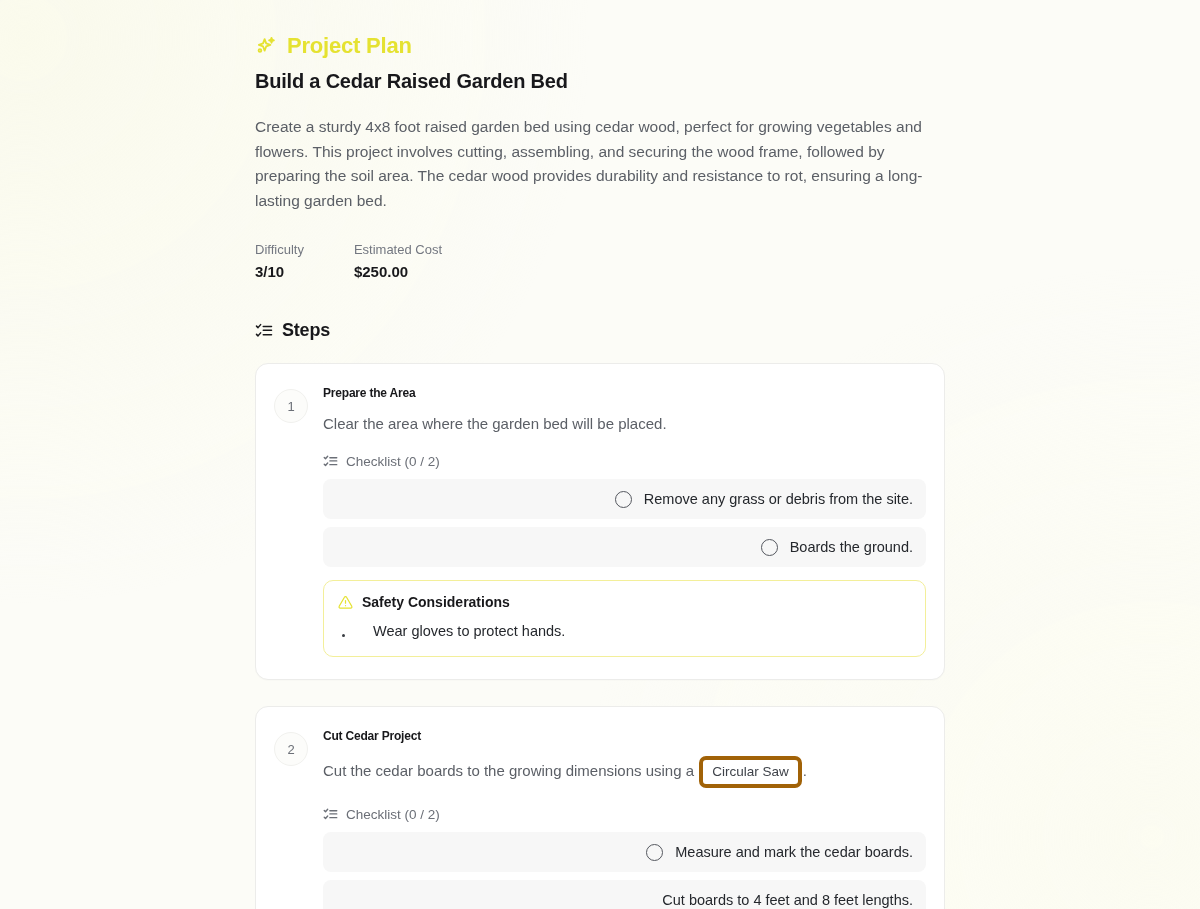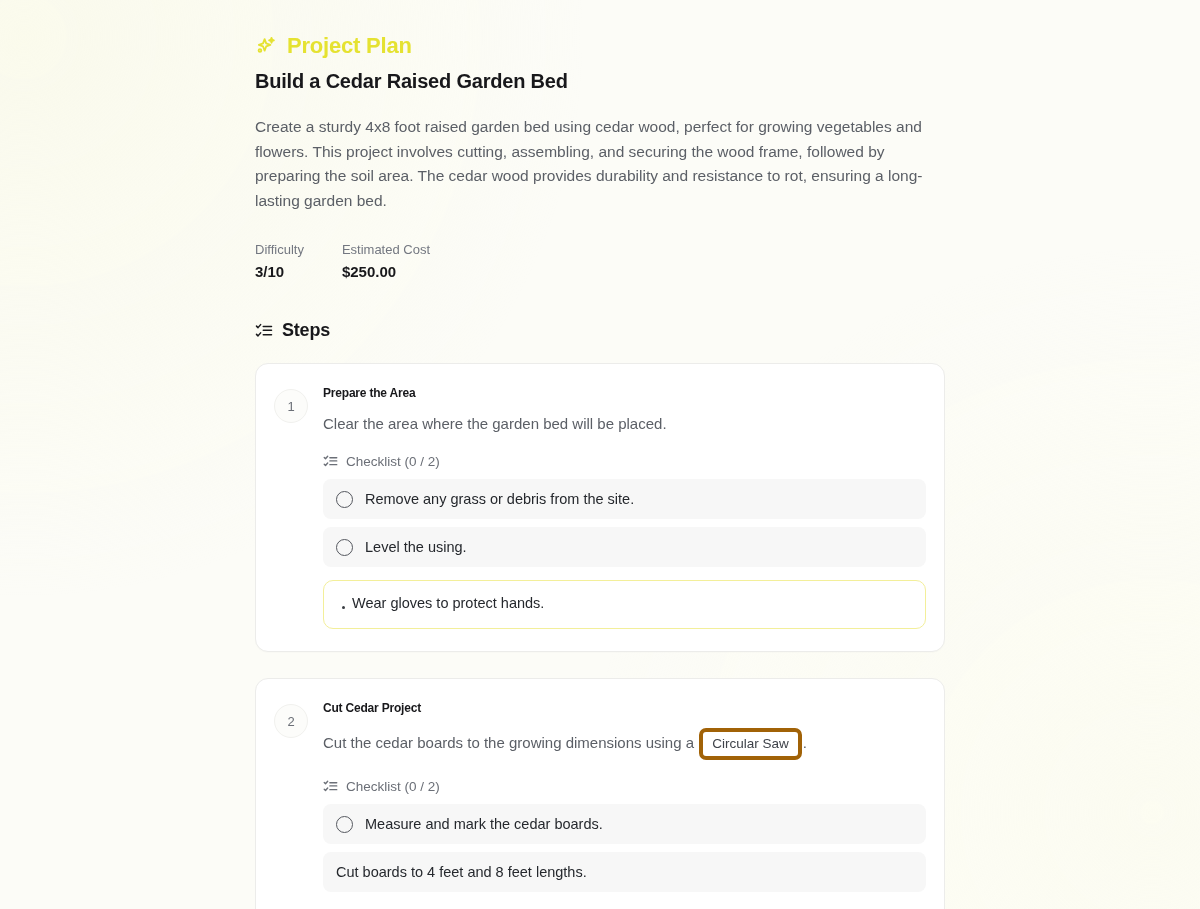--- a/index.html
+++ b/index.html
@@ -64,21 +64,21 @@
     font-size: 15.5px;
     line-height: 24.5px;
     color: #5b5f66;
     margin: 0 0 27px 0;
     max-width: 672px;
   }
 
   
   .meta-row {
     display: flex;
-    gap: 4px;
+    gap: 16px;
     margin-bottom: 38px;
   }
   .meta-block { margin-right: 34px; }
   .meta-label {
     font-size: 13px;
     color: #737780;
     line-height: 19px;
     margin-bottom: 2px;
   }
   .meta-value {
@@ -166,20 +166,21 @@
   }
   .checklist-label .hicon { width: 15px; height: 15px; display: block; flex: 0 0 auto; }
   .check-item {
     display: flex;
     align-items: center;
     gap: 12px;
     background: #f7f7f7;
     border-radius: 8px;
     padding: 10px 13px;
     margin-bottom: 8px;
+    justify-content: flex-end;
   }
   .check-circle {
     flex: 0 0 auto;
     width: 17px;
     height: 17px;
     border-radius: 50%;
     border: 1.6px solid #55585f;
     background: transparent;
   }
   .check-text {
@@ -209,21 +210,21 @@
     color: #18181b;
     line-height: 18px;
   }
   .safety-list {
     margin: 0;
     padding: 0;
     list-style: none;
   }
   .safety-list li {
     display: flex;
-    gap: 7px;
+    gap: 28px;
     font-size: 14.5px;
     color: #25282d;
     line-height: 21px;
     padding-left: 4px;
   }
   .safety-bullet {
     flex: 0 0 auto;
     width: 3px; height: 3px;
     border-radius: 50%;
     background: #3a3d43;
@@ -289,24 +290,32 @@
           </svg>
           <span>Checklist (0 / 2)</span>
         </div>
 
         <div class="check-item">
           <span class="check-circle"></span>
           <span class="check-text">Remove any grass or debris from the site.</span>
         </div>
         <div class="check-item">
           <span class="check-circle"></span>
-          <span class="check-text">Level the using.</span>
+          <span class="check-text">Boards the ground.</span>
         </div>
 
         <div class="safety-box">
+          <div class="safety-head">
+            <svg class="hicon" viewBox="0 0 24 24" fill="none" stroke="#e5e231" stroke-width="2" stroke-linecap="round" stroke-linejoin="round">
+              <path d="M10.3 3.6 1.9 18a1.9 1.9 0 0 0 1.6 2.9h16.9a1.9 1.9 0 0 0 1.6-2.9L13.7 3.6a1.9 1.9 0 0 0-3.4 0z"></path>
+              <path d="M12 9v4"></path>
+                <path d="M12 17h.01"></path>
+            </svg>
+            <span class="safety-title">Safety Considerations</span>
+          </div>
           <ul class="safety-list">
             <li>
               <span class="safety-bullet"></span>
               <span>Wear gloves to protect hands.</span>
             </li>
           </ul>
         </div>
       </div>
     </div>
 

